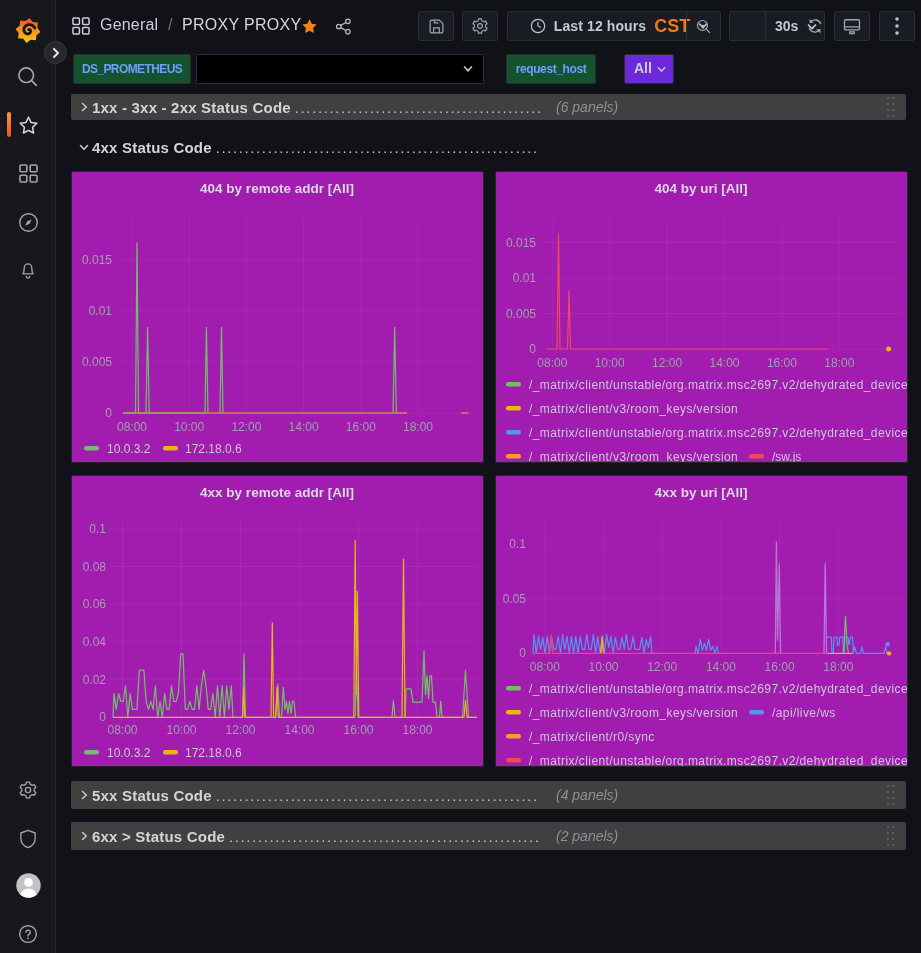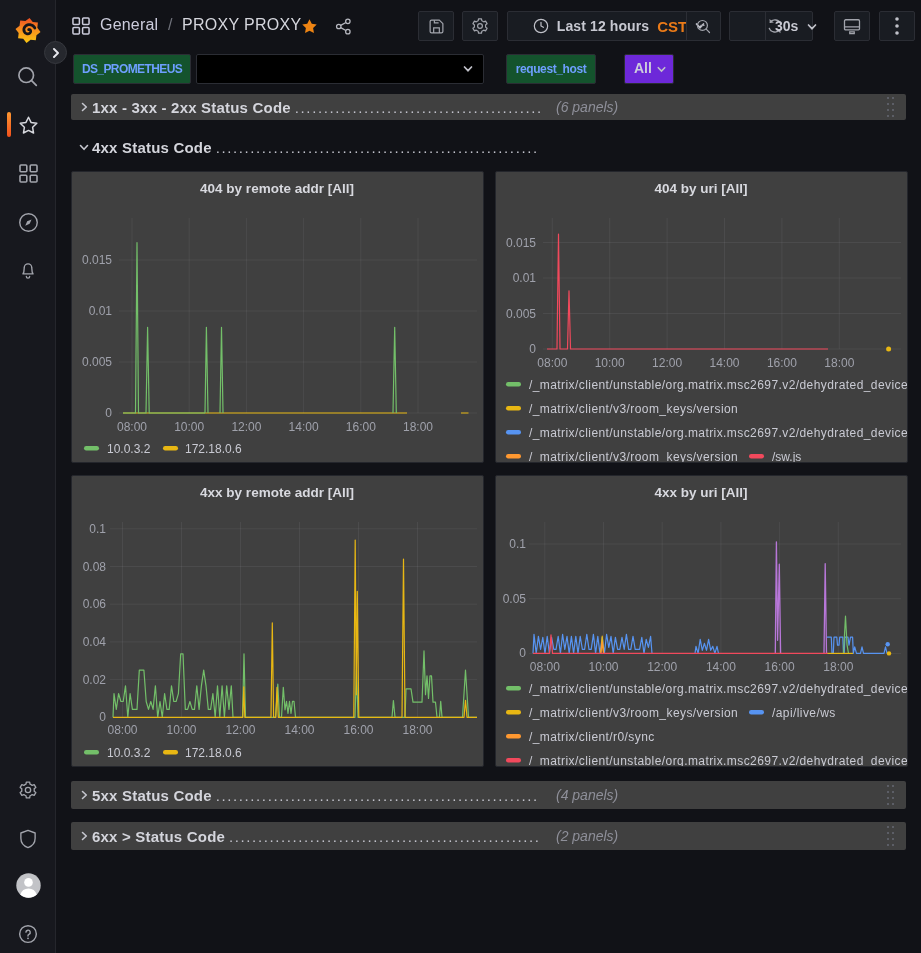--- a/index.html
+++ b/index.html
@@ -17,21 +17,21 @@
   .sel { position:absolute; top:54px; height:30px; border:1px solid #2b2d34; border-radius:2px; }
   .rowstrip { position:absolute; left:71px; width:835px; background:#404040; border-radius:2px; }
   .rowline { position:absolute; left:71px; width:835px; }
   .rowtitle { position:absolute; left:21px; top:0; height:100%; display:flex; align-items:center;
     font-size:15px; font-weight:bold; color:#d4d5dc; letter-spacing:.2px; white-space:nowrap; overflow:hidden; max-width:448px; }
   .dots { font-weight:normal; letter-spacing:1.6px; margin-left:4px; color:#c2c3cc; }
   .pcount { position:absolute; left:485px; top:0; height:100%; display:flex; align-items:center;
     font-size:14px; font-style:italic; color:#8e8f99; }
   .rchev { position:absolute; left:7px; top:50%; margin-top:-6px; }
   .drag { position:absolute; right:11px; top:50%; margin-top:-10px; }
-  .panel { position:absolute; width:413px; height:292px; background:#404040;
+  .panel { position:absolute; width:413px; height:292px; background:#a21caf;
     border:1px solid #24262c; border-radius:2px; overflow:hidden; }
   svg text { font-family:"Liberation Sans", sans-serif; }
 </style>
 </head>
 <body>
 
 <div id="sidebar"></div>
 
 <div class="sicon" style="top:17px">
 <svg width="26" height="27" viewBox="0 0 26 27">
@@ -162,33 +162,33 @@
       <path d="M19.4 13.5a7.8 7.8 0 0 0 0-3l2-1.6-2-3.4-2.4 1a7.8 7.8 0 0 0-2.6-1.5L14 2.5h-4L9.6 5a7.8 7.8 0 0 0-2.6 1.5l-2.4-1-2 3.4 2 1.6a7.8 7.8 0 0 0 0 3l-2 1.6 2 3.4 2.4-1a7.8 7.8 0 0 0 2.6 1.5l.4 2.5h4l.4-2.5a7.8 7.8 0 0 0 2.6-1.5l2.4 1 2-3.4z" stroke-linejoin="round"></path>
     </svg>
 </div>
 
 <div class="tbtn" style="left:507px;width:214px;justify-content:center">
   <svg style="margin-left:11px" width="16" height="16" viewBox="0 0 24 24" fill="none" stroke="#c0c1c9" stroke-width="1.8">
       <circle cx="12" cy="12" r="10"></circle>
       <path d="M12 6.5V12l3.5 2" stroke-linecap="round"></path>
     </svg>
   <span style="font-size:14px;color:#c7c8d1;margin-left:8px;font-weight:bold;letter-spacing:.1px">Last 12 hours</span>
-  <span style="font-size:15px;color:#eb7b18;margin-left:8px;font-weight:bold">CST</span>
+  <span style="font-size:18px;color:#eb7b18;margin-left:8px;font-weight:bold">CST</span>
   <svg style="margin-left:7px" width="12" height="12" viewBox="0 0 12 12">
       <path d="M2.5 4l3.5 3.7L9.5 4" fill="none" stroke="#c0c1c9" stroke-width="1.7" stroke-linecap="round"></path>
     </svg>
   <div style="position:absolute;left:178px;top:0;width:1px;height:28px;background:#2c2e35"></div>
   <svg style="position:absolute;left:187px;top:6px" width="17" height="17" viewBox="0 0 24 24" fill="none" stroke="#a2a4ac" stroke-width="1.7">
       <circle cx="10.5" cy="10.5" r="7"></circle>
       <line x1="15.8" y1="15.8" x2="20.5" y2="20.5" stroke-linecap="round"></line>
       <line x1="7.5" y1="10.5" x2="13.5" y2="10.5"></line>
     </svg>
 </div>
 
-<div class="tbtn" style="left:729px;width:84px;justify-content:center">
+<div class="tbtn" style="left:729px;width:96px;justify-content:flex-end">
   <svg style="margin-left:8.5px" width="18" height="18" viewBox="0 0 24 24">
       <g fill="none" stroke="#a2a4ac" stroke-width="1.9">
         <path d="M19.8 9.5A8.2 8.2 0 0 0 5.3 7.4"></path>
         <path d="M4.2 14.5a8.2 8.2 0 0 0 14.5 2.1"></path>
       </g>
       <path d="M4.6 2.5l.5 5.5 5.4-.6z" fill="#a2a4ac"></path>
       <path d="M19.4 21.5l-.5-5.5-5.4.6z" fill="#a2a4ac"></path>
     </svg>
   <div style="position:absolute;left:35px;top:0;width:1px;height:28px;background:#2c2e35"></div>
   <span style="position:absolute;left:45px;font-size:14px;color:#c7c8d1;font-weight:bold">30s</span>

